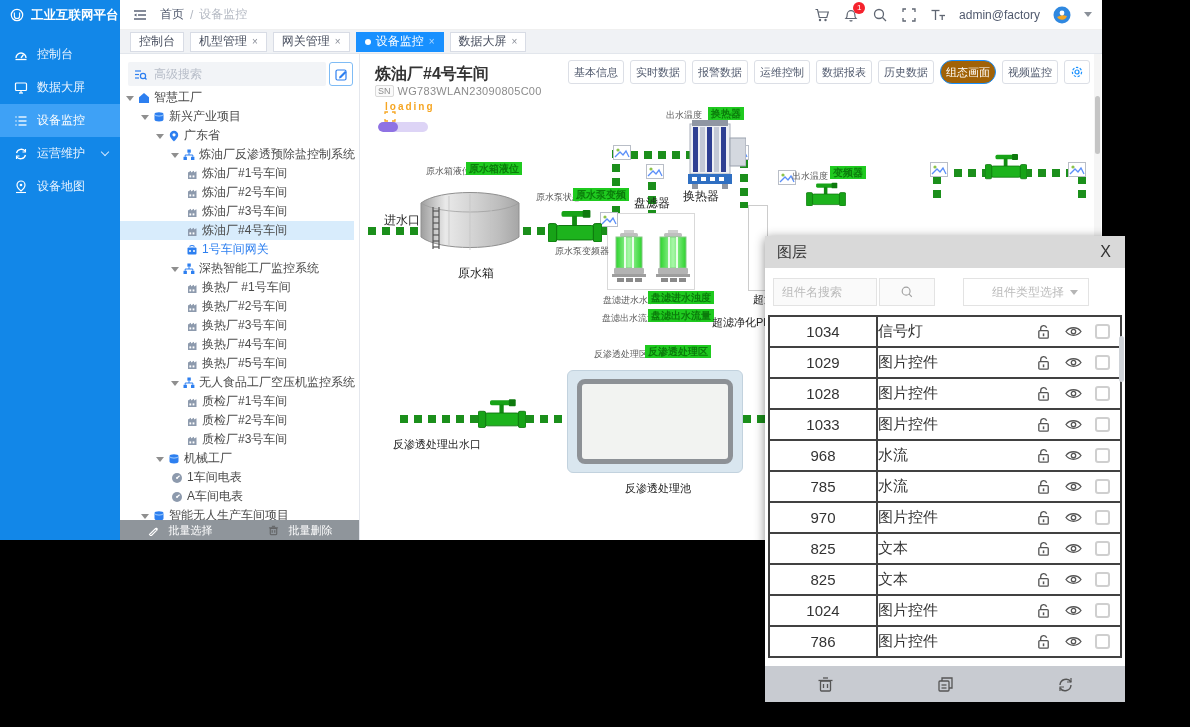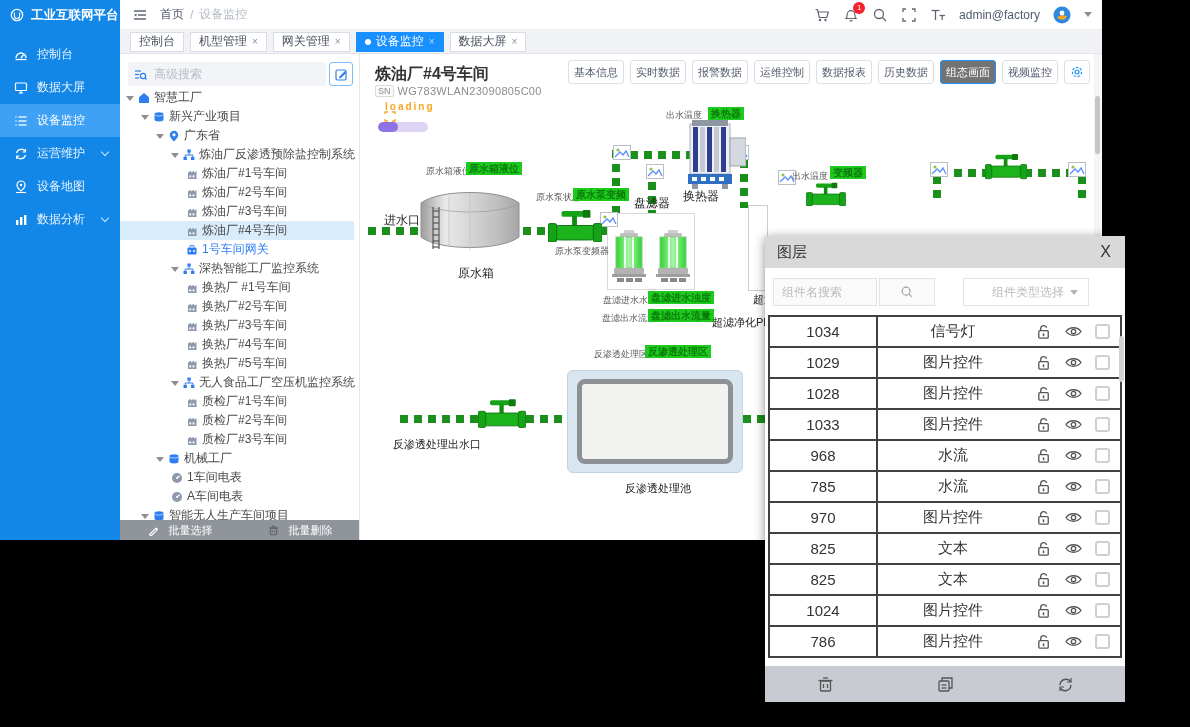--- a/index.html
+++ b/index.html
@@ -42,21 +42,21 @@
   #tfoot{position:absolute;left:0;bottom:0;width:240px;height:20px;background:#8f959b;display:flex;color:#fff;font-size:11px;}
   .tfbtn{flex:1;display:flex;align-items:center;justify-content:center;gap:10px;cursor:pointer;}
   
   #canvas{position:absolute;left:360px;top:54px;width:742px;height:486px;background:#fff;overflow:hidden;}
   #devtitle{position:absolute;left:15px;top:10px;font-size:16px;font-weight:bold;color:#333;}
   #snrow{position:absolute;left:15px;top:31px;display:flex;align-items:center;gap:4px;}
   #snbadge{font-size:9px;color:#8c8c8c;border:1px solid #d9d9d9;background:#fafafa;padding:0 2px;border-radius:2px;}
   #sncode{font-size:11px;color:#8c8c8c;letter-spacing:.3px;}
   #actions{position:absolute;right:12px;top:6px;display:flex;align-items:center;gap:6px;}
   .abtn{height:24px;padding:0 5px;font-size:11px;color:#515a6e;background:#fff;border:1px solid #dcdfe6;border-radius:3px;white-space:nowrap;cursor:pointer;display:flex;align-items:center;}
-  .abtn.active{background:#737373;color:#fff;border-color:#1890ff;}
+  .abtn.active{background:#a16207;color:#fff;border-color:#1890ff;border-radius:12px;}
   #gearbtn{width:26px;height:24px;border:1px solid #dcdfe6;border-radius:3px;background:#fff;display:flex;align-items:center;justify-content:center;cursor:pointer;}
   
   .tag{position:absolute;background:#1fca1f;color:#0b7c0b;font-size:10px;line-height:13px;padding:0 3px;white-space:nowrap;font-weight:bold;z-index:5;}
   .gname{position:absolute;color:#5a5a5a;font-size:9px;white-space:nowrap;z-index:5;}
   .blab{position:absolute;color:#222;font-size:12px;white-space:nowrap;z-index:5;}
   .pipeh{position:absolute;height:8px;background:repeating-linear-gradient(90deg,#1b8f1b 0 8px,transparent 8px 14px);z-index:2;}
   .pipev{position:absolute;width:8px;background:repeating-linear-gradient(180deg,#1b8f1b 0 8px,transparent 8px 14px);z-index:2;}
   .bimg{position:absolute;width:18px;height:15px;z-index:4;}
   #loadtxt{position:absolute;left:25px;top:47px;color:#f6a623;font-size:10px;font-weight:bold;letter-spacing:2px;}
   #loadbar{position:absolute;left:18px;top:68px;width:50px;height:10px;border-radius:5px;background:#ddd4f6;overflow:hidden;}
@@ -76,21 +76,21 @@
   #lsearch input{width:100%;height:100%;border:none;background:transparent;outline:none;font-size:12px;padding:0 8px;color:#333;}
   #lsearch input::placeholder{color:#bbb;}
   #lsbtn{position:absolute;left:114px;top:42px;width:56px;height:28px;border:1px solid #e3e3e3;background:#fafafa;display:flex;align-items:center;justify-content:center;cursor:pointer;}
   #lsel{position:absolute;left:198px;top:42px;width:126px;height:28px;border:1px solid #e3e3e3;background:#fff;display:flex;align-items:center;cursor:pointer;}
   #lseltxt{font-size:12px;color:#bbb;margin-left:28px;}
   #lselcar{width:0;height:0;border:4px solid transparent;border-top:5px solid #b5b5b5;margin-left:auto;margin-right:10px;margin-top:4px;}
   #ltable{position:absolute;left:3px;top:79px;width:354px;}
   .lrow{height:33px;border:2px solid #414141;margin-top:-2px;display:flex;align-items:center;background:#fff;}
   .lrow:first-child{margin-top:0;}
   .lid{width:108px;border-right:2px solid #414141;height:100%;display:flex;align-items:center;justify-content:center;font-size:15px;color:#333;}
-  .ltype{width:150px;text-align:center;font-size:15px;color:#333;}
+  .ltype{width:150px;font-size:15px;color:#333;}
   .lk{width:16px;height:16px;margin-left:8px;cursor:pointer;}
   .ey{width:17px;height:13px;margin-left:13px;cursor:pointer;}
   .cb{width:15px;height:15px;border:2px solid #cfcfcf;border-radius:3px;margin-left:13px;cursor:pointer;background:#fff;}
   #lfoot{position:absolute;left:0;bottom:0;width:360px;height:36px;background:#c8cbd1;display:flex;align-items:center;justify-content:space-around;}
   #lthumb{position:absolute;right:1px;top:100px;width:5px;height:46px;background:#cfd3d8;border-radius:3px;}
   .fic{width:17px;height:17px;cursor:pointer;}
 </style>
 </head>
 <body>
 
@@ -251,29 +251,20 @@
         <span class="chev"></span>
       </div>
       <div class="sitem">
         <svg class="sic" viewBox="0 0 14 14">
             <path d="M7 1 a4 4 0 0 1 4 4 c0 2.8-4 6-4 6 S3 7.8 3 5 a4 4 0 0 1 4-4z" fill="none" stroke="#fff" stroke-width="1.2"></path>
             <circle cx="7" cy="5" r="1.3" fill="#fff"></circle>
             <line x1="2" y1="12.5" x2="12" y2="12.5" stroke="#fff" stroke-width="1.1"></line>
           </svg>
         <span>设备地图</span>
       </div>
-      <div class="sitem">
-        <svg class="sic" viewBox="0 0 14 14">
-            <rect x="2" y="7" width="2.4" height="5" fill="#fff"></rect>
-            <rect x="6" y="4" width="2.4" height="8" fill="#fff"></rect>
-            <rect x="10" y="2" width="2.4" height="10" fill="#fff"></rect>
-          </svg>
-        <span>数据分析</span>
-        <span class="chev"></span>
-      </div>
     </aside>
 
     <header id="topbar">
       <svg class="hic" style="margin:0 12px 0 12px" viewBox="0 0 16 16">
           <g stroke="#515a6e" stroke-width="1.4">
             <line x1="2" y1="4" x2="14" y2="4"></line>
             <line x1="6" y1="8" x2="14" y2="8"></line>
             <line x1="2" y1="12" x2="14" y2="12"></line>
           </g>
           <path d="M4.5 6.5 L2 8 L4.5 9.5 Z" fill="#515a6e"></path>

